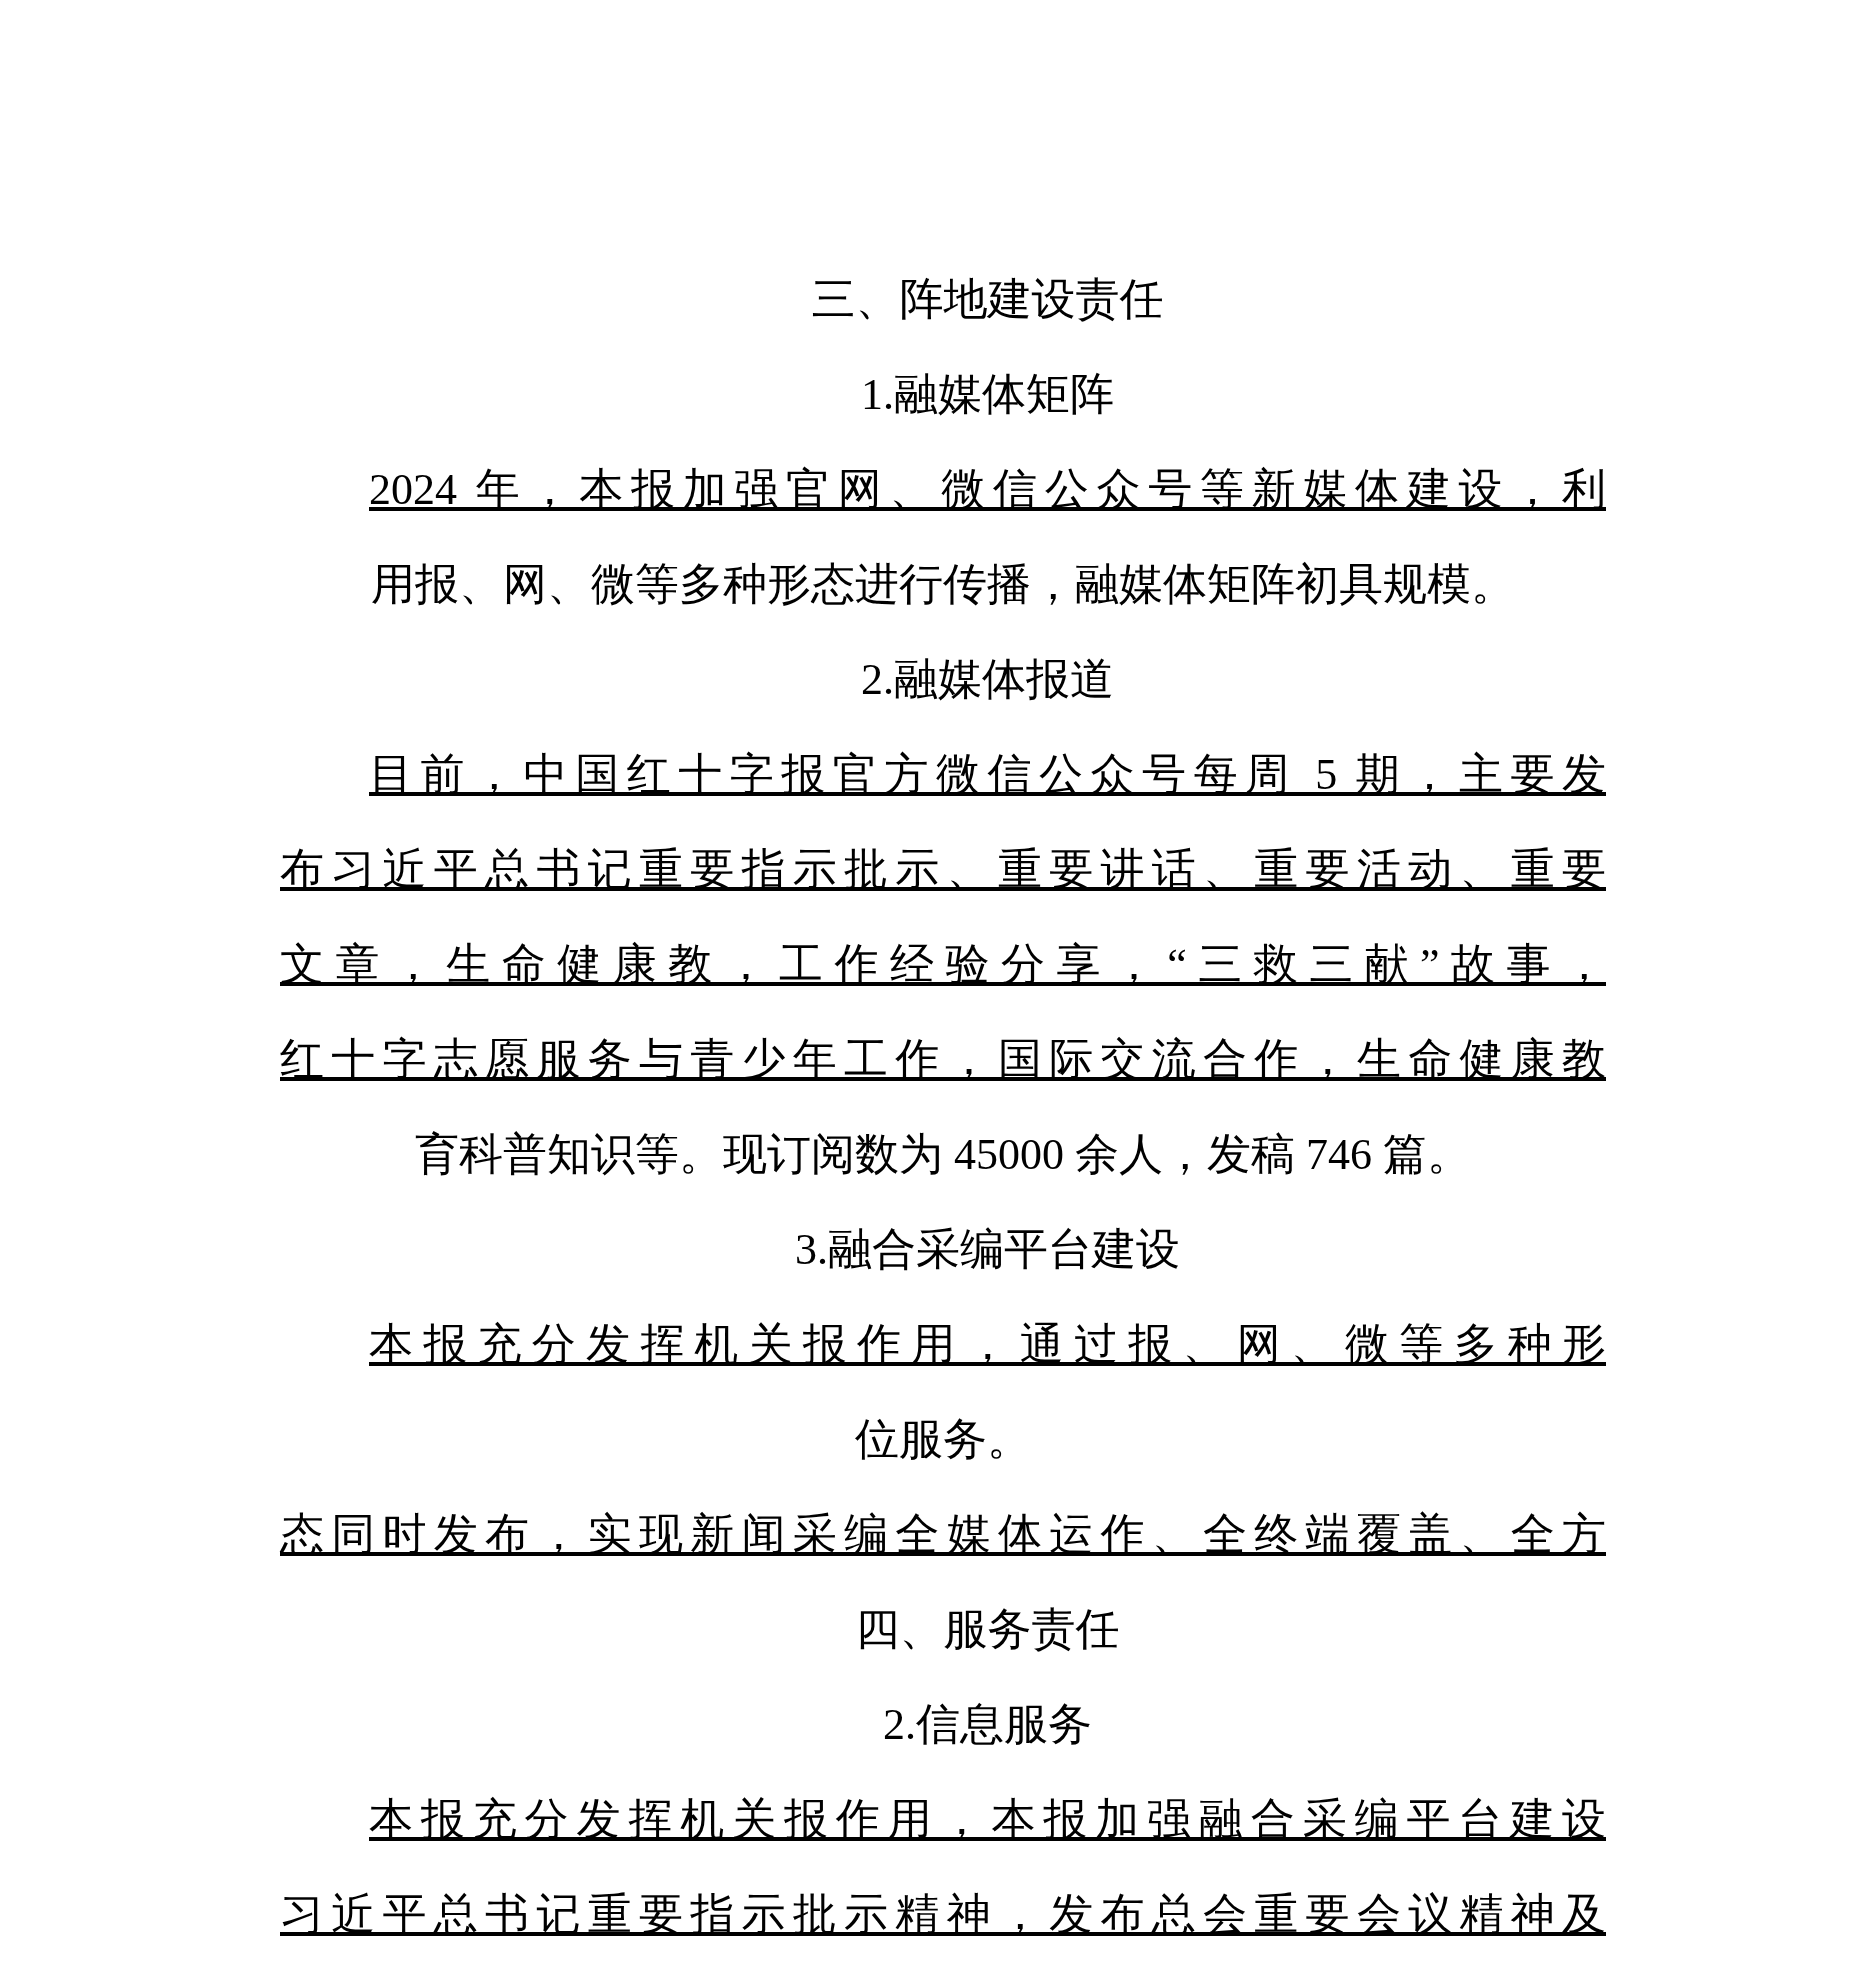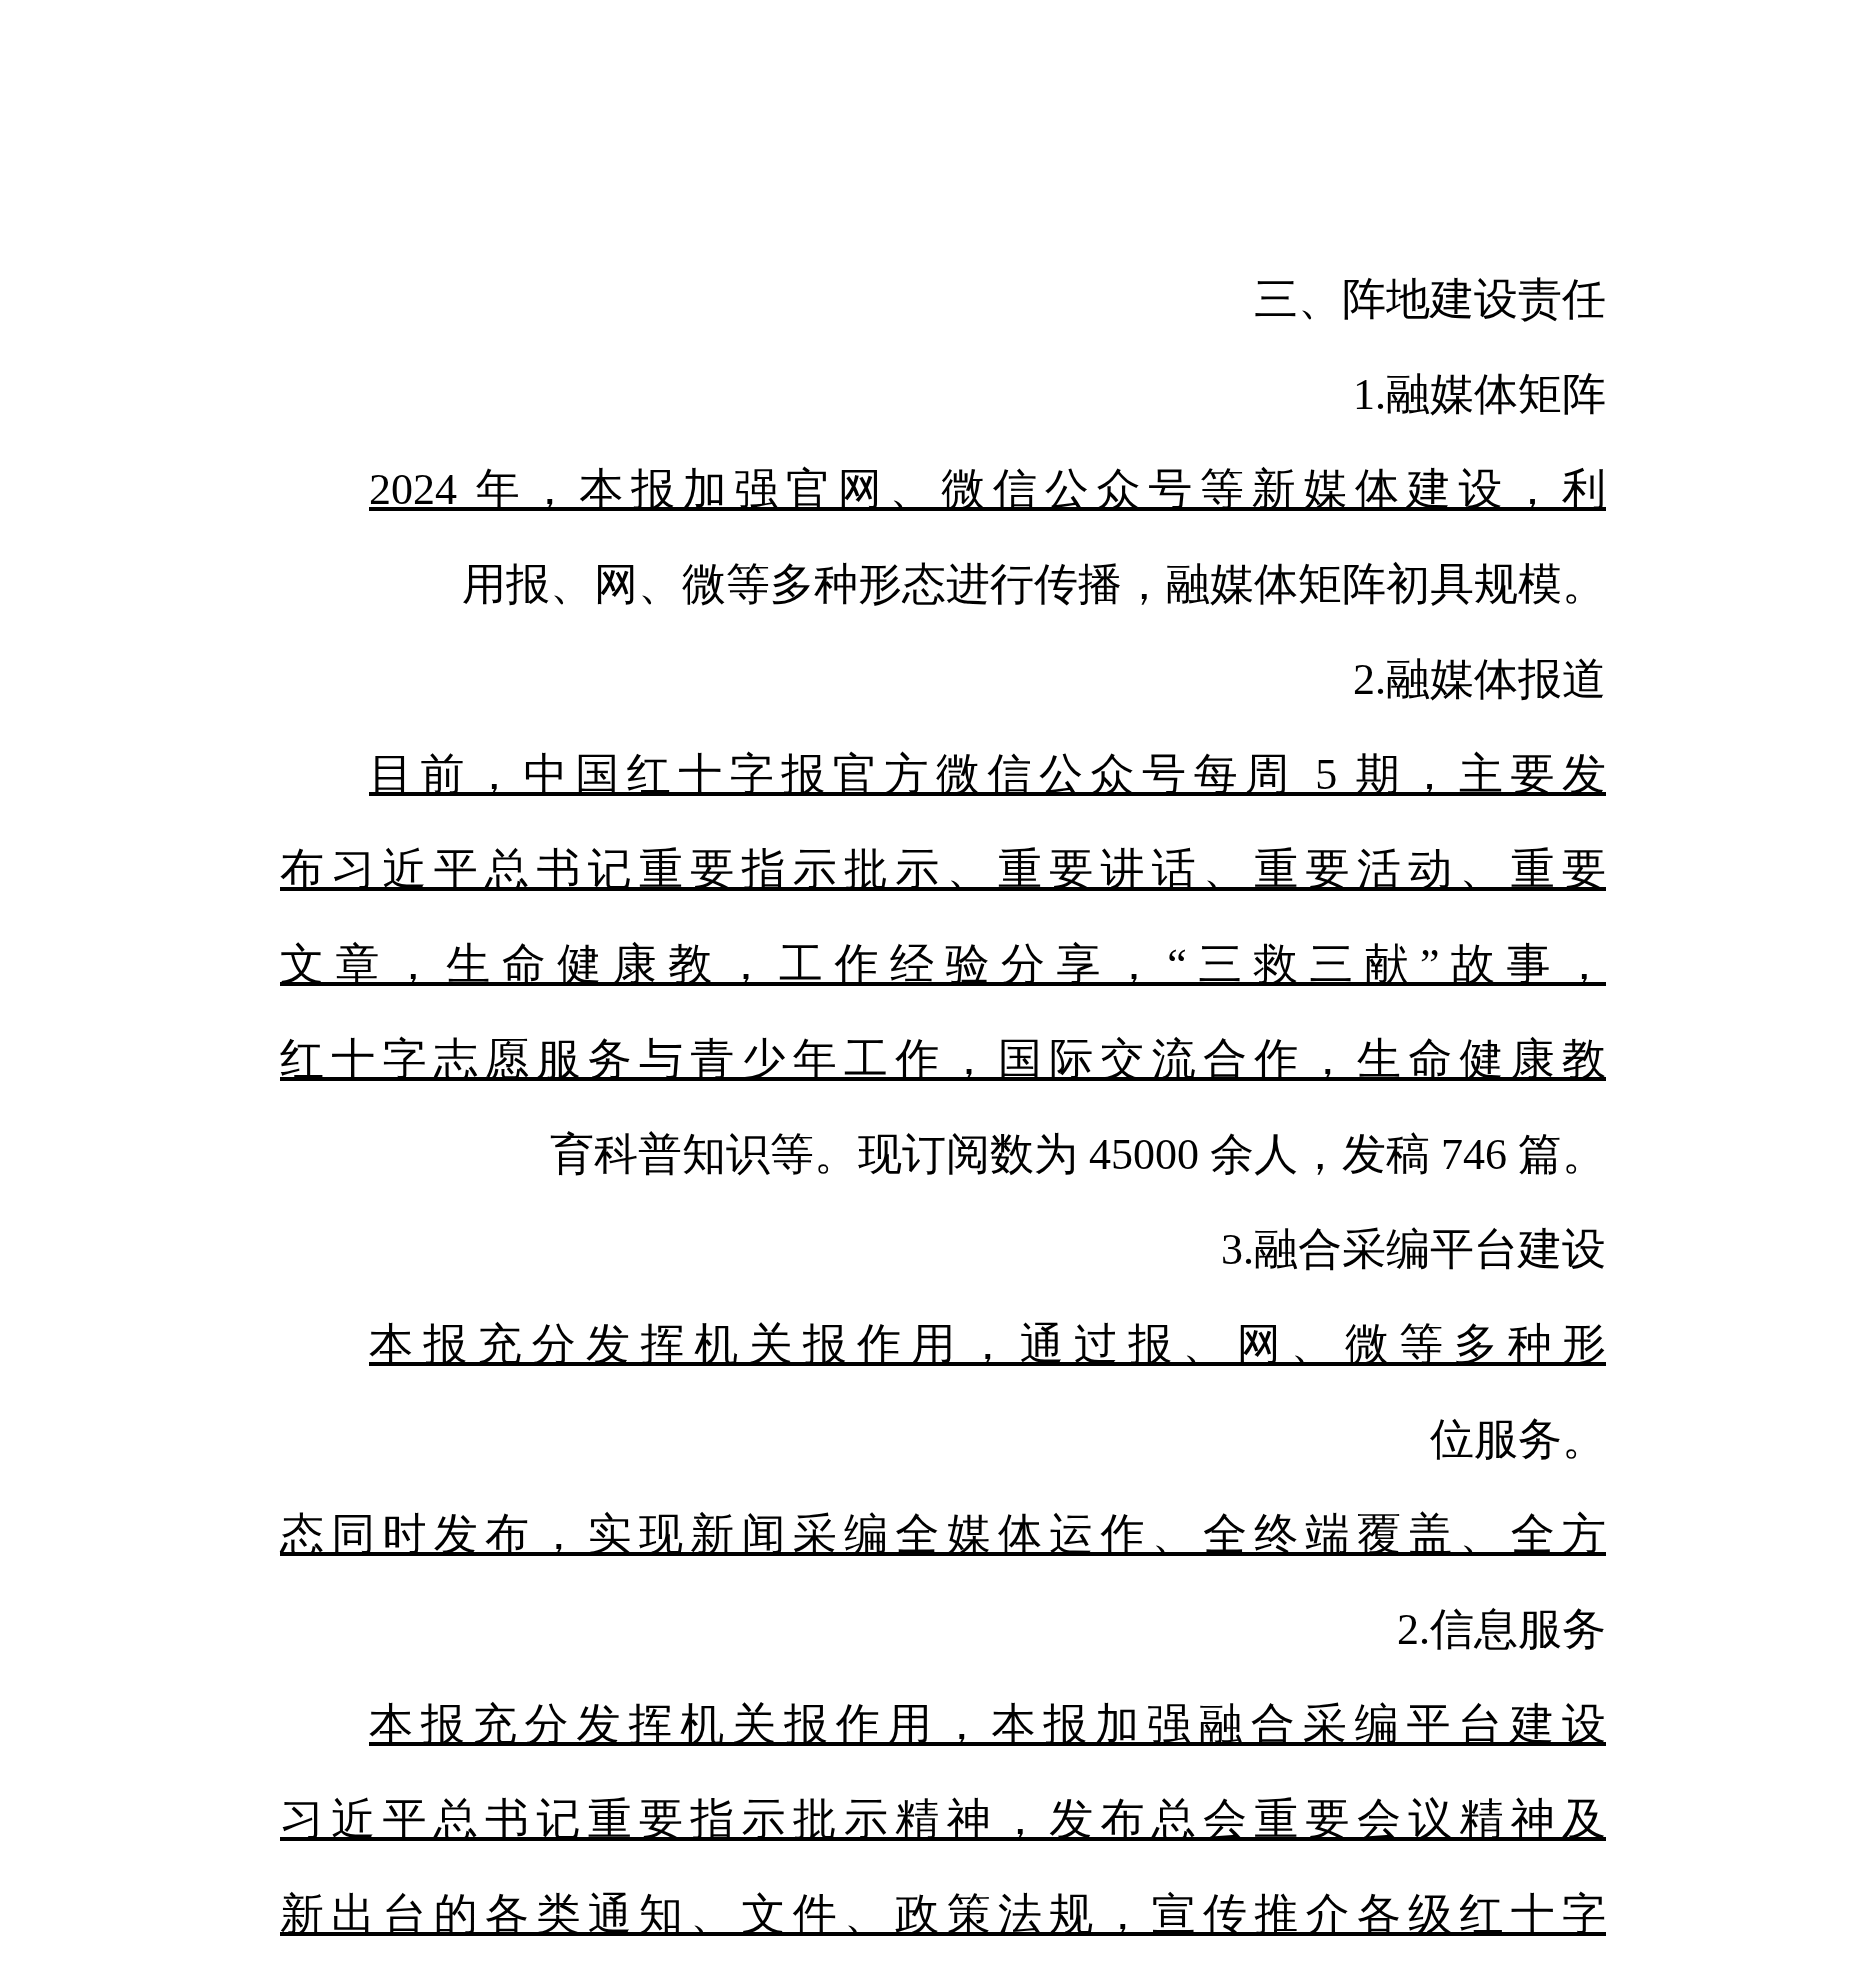--- a/index.html
+++ b/index.html
@@ -20,21 +20,21 @@
     position: absolute;
     left: 280px;
     top: 252px;
     width: 1326px;
     font-size: 44px;
     line-height: 95px;
     letter-spacing: 0;
   }
   .line {
     min-height: 95px;
-    text-align: right;
+    text-align: center;
   }
   .line.indent {
     padding-left: 89px;
   }
   .line.fill {
     text-align: justify;
     text-align-last: justify;
     text-decoration: underline;
   }
 </style>
@@ -50,20 +50,21 @@
       <div class="line indent">2.融媒体报道</div>
       <div class="line indent fill">目前，中国红十字报官方微信公众号每周 5 期，主要发</div>
       <div class="line fill">布习近平总书记重要指示批示、重要讲话、重要活动、重要</div>
       <div class="line fill">文章，生命健康教，工作经验分享，“三救三献”故事，</div>
       <div class="line fill">红十字志愿服务与青少年工作，国际交流合作，生命健康教</div>
       <div class="line">育科普知识等。现订阅数为 45000 余人，发稿 746 篇。</div>
       <div class="line indent">3.融合采编平台建设</div>
       <div class="line indent fill">本报充分发挥机关报作用，通过报、网、微等多种形</div>
       <div class="line">位服务。</div>
       <div class="line fill">态同时发布，实现新闻采编全媒体运作、全终端覆盖、全方</div>
+      <div class="line indent">四、服务责任</div>
       <div class="line indent">2.信息服务</div>
       <div class="line indent fill">本报充分发挥机关报作用，本报加强融合采编平台建设</div>
       <div class="line fill">习近平总书记重要指示批示精神，发布总会重要会议精神及</div>
       <div class="line fill">新出台的各类通知、文件、政策法规，宣传推介各级红十字</div>
     </div>
 
 </div>
 
 
 </body></html>

